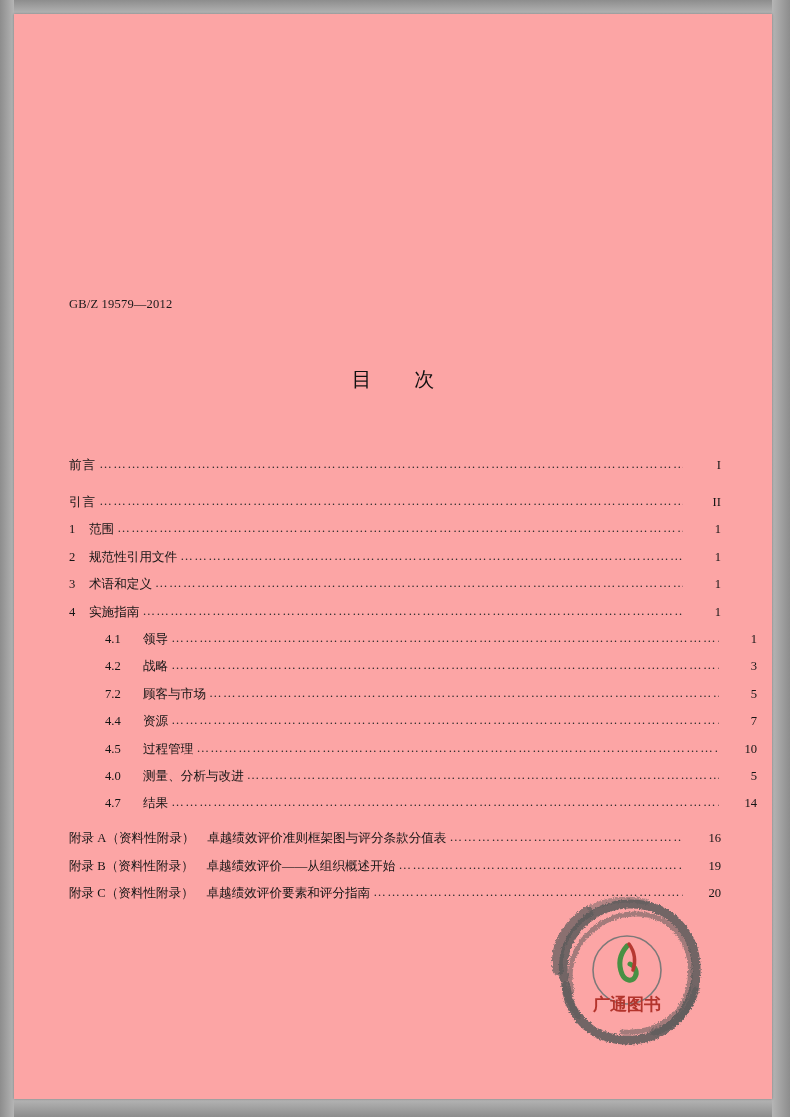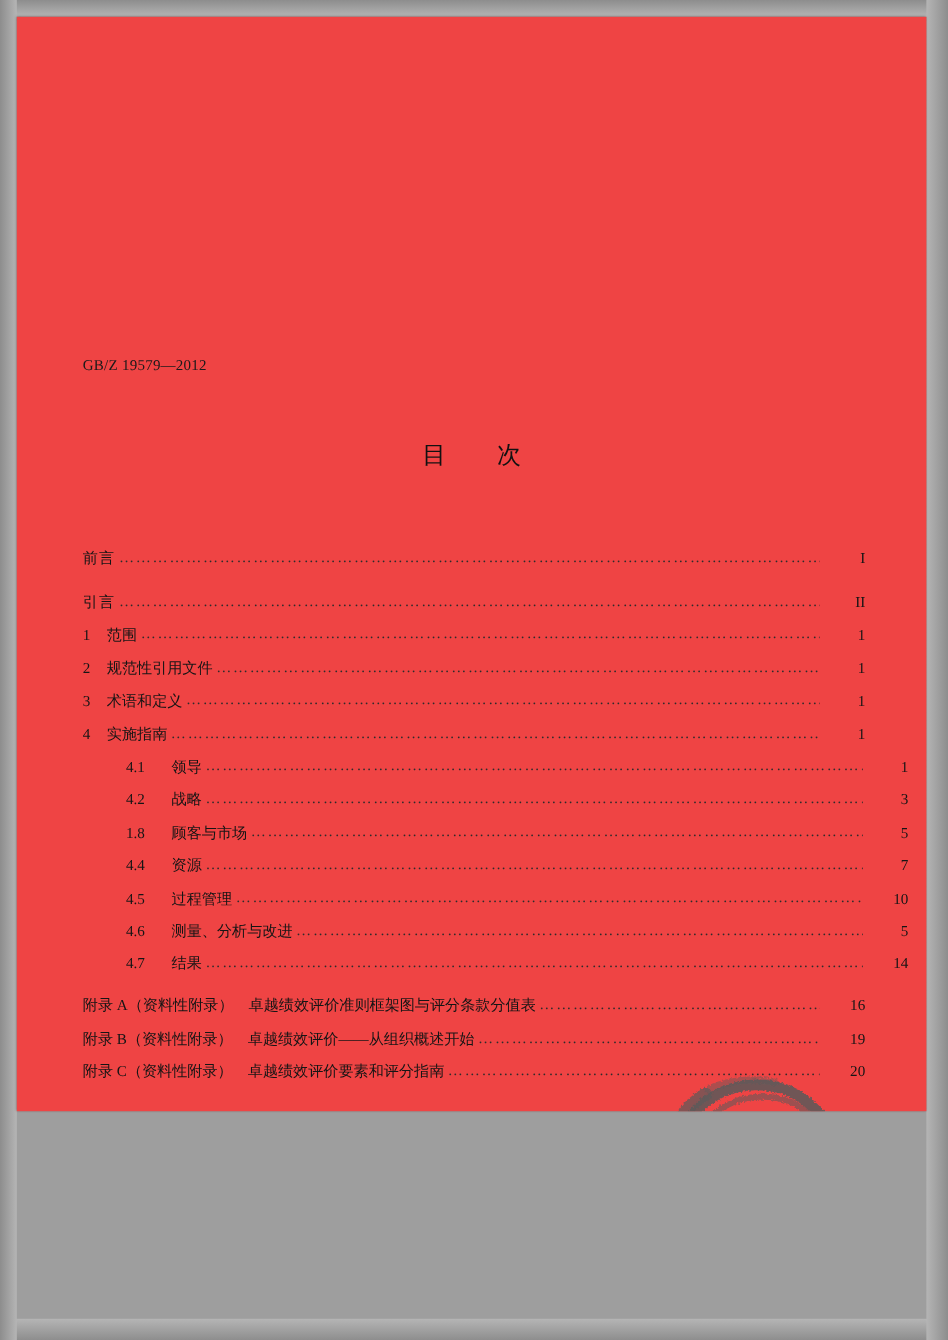--- a/index.html
+++ b/index.html
@@ -11,22 +11,22 @@
     height: 1117px;
     background: #9e9e9e;
     font-family: "Liberation Serif", "DejaVu Serif", serif;
     overflow: hidden;
   }
   .page {
     position: absolute;
     left: 14px;
     top: 14px;
     width: 758px;
-    height: 912px;
-    background: #ef4444;
+    height: 1085px;
+    background: #fca5a5;
     box-shadow: 0 0 2px rgba(0,0,0,0.35);
     overflow: hidden;
   }
   .page-inner {
     position: absolute;
     left: 0;
     top: 0;
     right: 0;
     bottom: 0;
   }
@@ -187,39 +187,39 @@
           <span class="leader">……………………………………………………………………………………………………………………………………………………………………</span>
           <span class="pg">1</span>
         </div>
         <div class="toc-row lvl-2">
           <span class="num">4.2</span>
           <span class="label">战略</span>
           <span class="leader">……………………………………………………………………………………………………………………………………………………………………</span>
           <span class="pg">3</span>
         </div>
         <div class="toc-row lvl-2">
-          <span class="num">1.8</span>
+          <span class="num">7.2</span>
           <span class="label">顾客与市场</span>
           <span class="leader">……………………………………………………………………………………………………………………………………………………………………</span>
           <span class="pg">5</span>
         </div>
         <div class="toc-row lvl-2">
           <span class="num">4.4</span>
           <span class="label">资源</span>
           <span class="leader">……………………………………………………………………………………………………………………………………………………………………</span>
           <span class="pg">7</span>
         </div>
         <div class="toc-row lvl-2">
           <span class="num">4.5</span>
           <span class="label">过程管理</span>
           <span class="leader">……………………………………………………………………………………………………………………………………………………………………</span>
           <span class="pg">10</span>
         </div>
         <div class="toc-row lvl-2">
-          <span class="num">4.6</span>
+          <span class="num">4.0</span>
           <span class="label">测量、分析与改进</span>
           <span class="leader">……………………………………………………………………………………………………………………………………………………………………</span>
           <span class="pg">5</span>
         </div>
         <div class="toc-row lvl-2">
           <span class="num">4.7</span>
           <span class="label">结果</span>
           <span class="leader">……………………………………………………………………………………………………………………………………………………………………</span>
           <span class="pg">14</span>
         </div>

